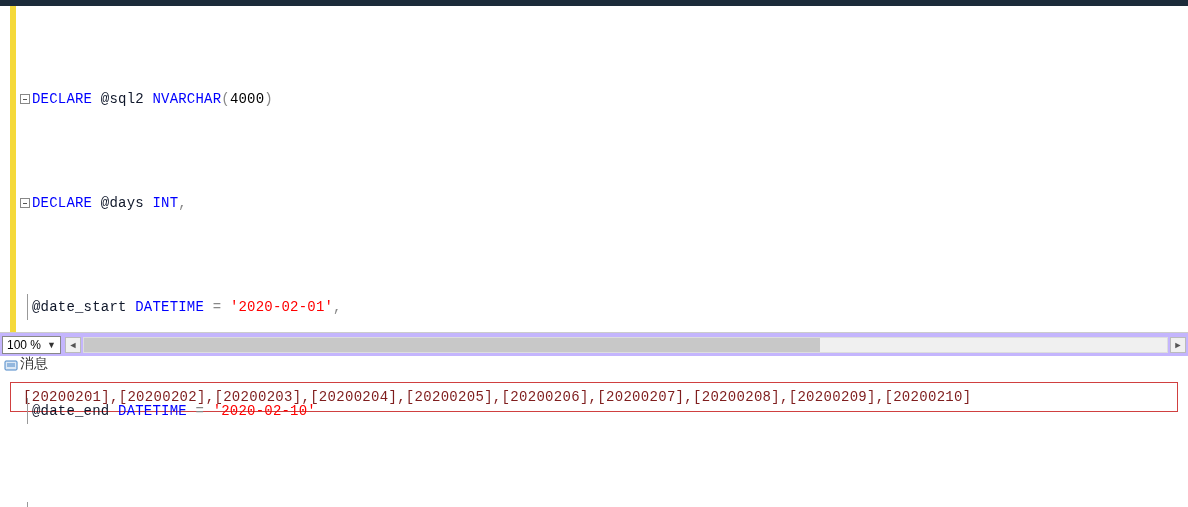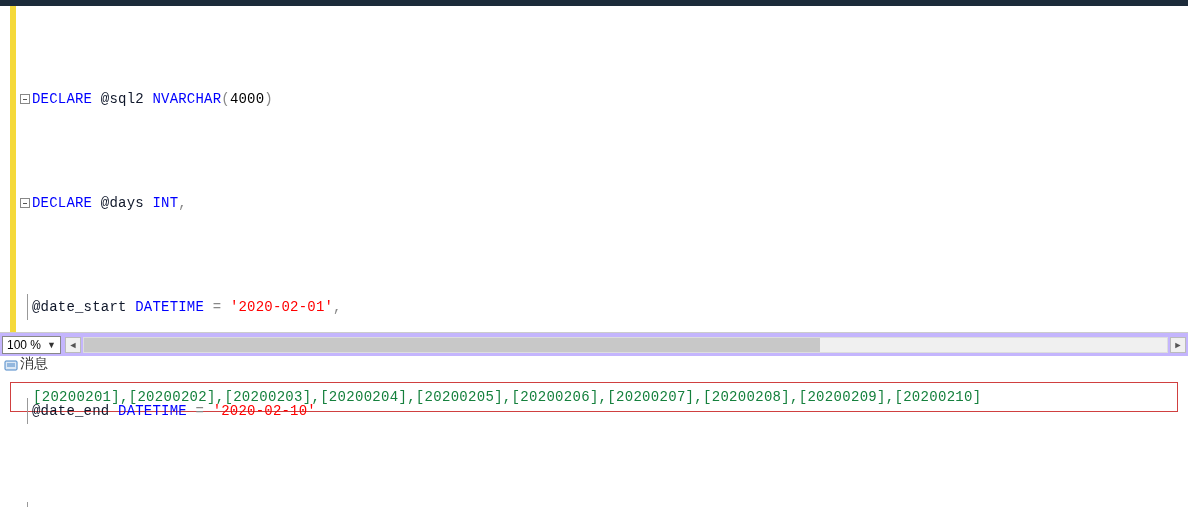--- a/index.html
+++ b/index.html
@@ -163,22 +163,22 @@
   }
   .messages-pane {
     flex: 1;
     background: #fff;
     padding: 6px 10px 4px 10px;
     font-family: Consolas, "Courier New", monospace;
     font-size: 14px;
   }
   .msg-box {
     border: 1px solid #d04040;
-    padding: 6px 22px;
-    color: #15803d;
+    padding: 6px 12px;
+    color: #7f1d1d;
     letter-spacing: 0.3px;
   }
 </style>
 </head>
 <body>
 
 <div class="top-bar"></div>
 
 <div class="editor-wrap">
   <div class="gutter"></div>

